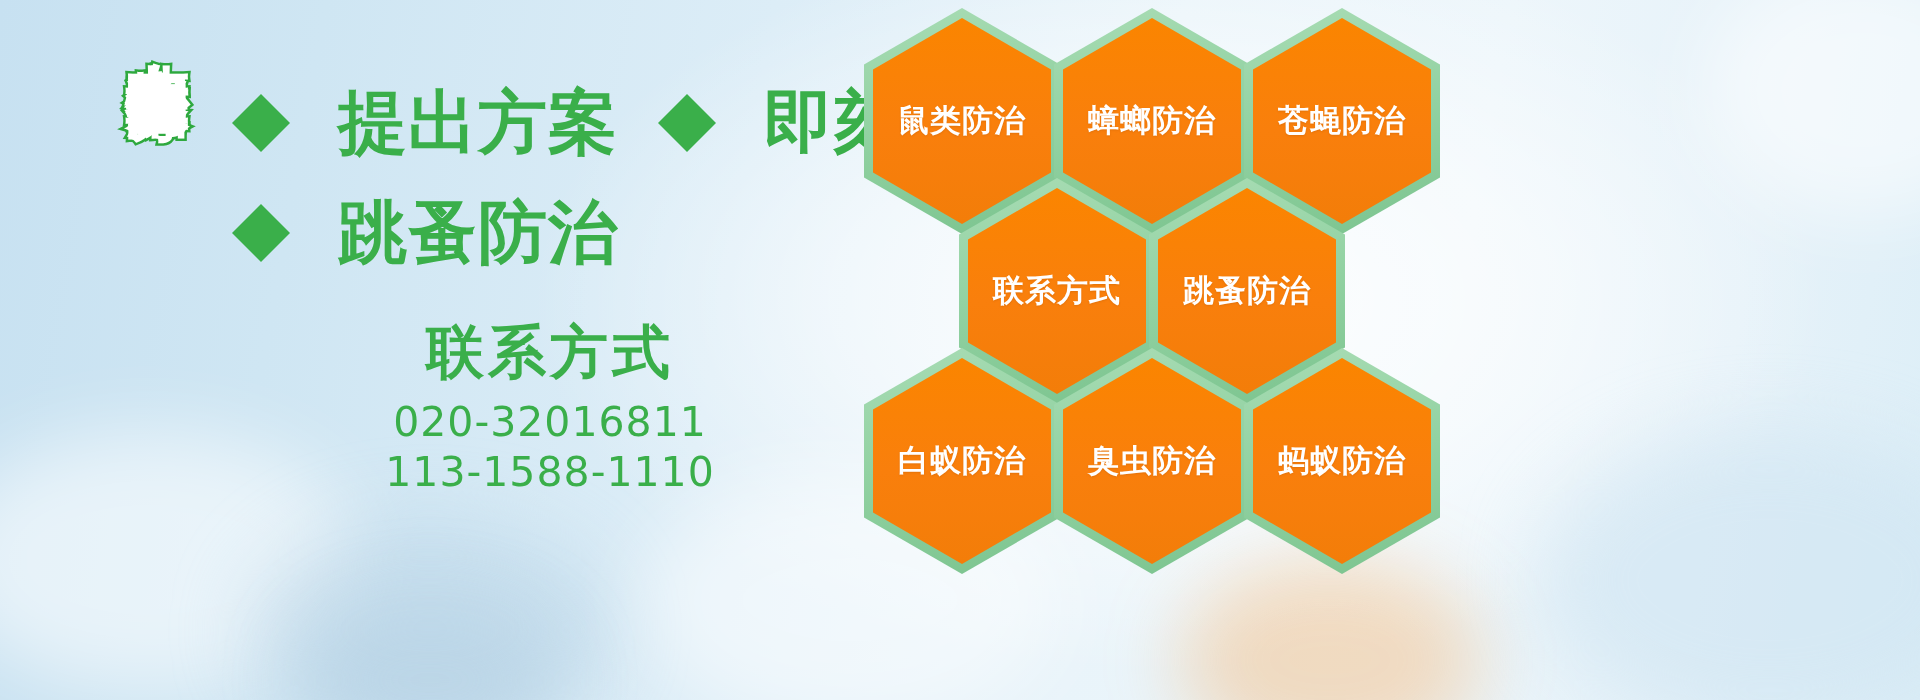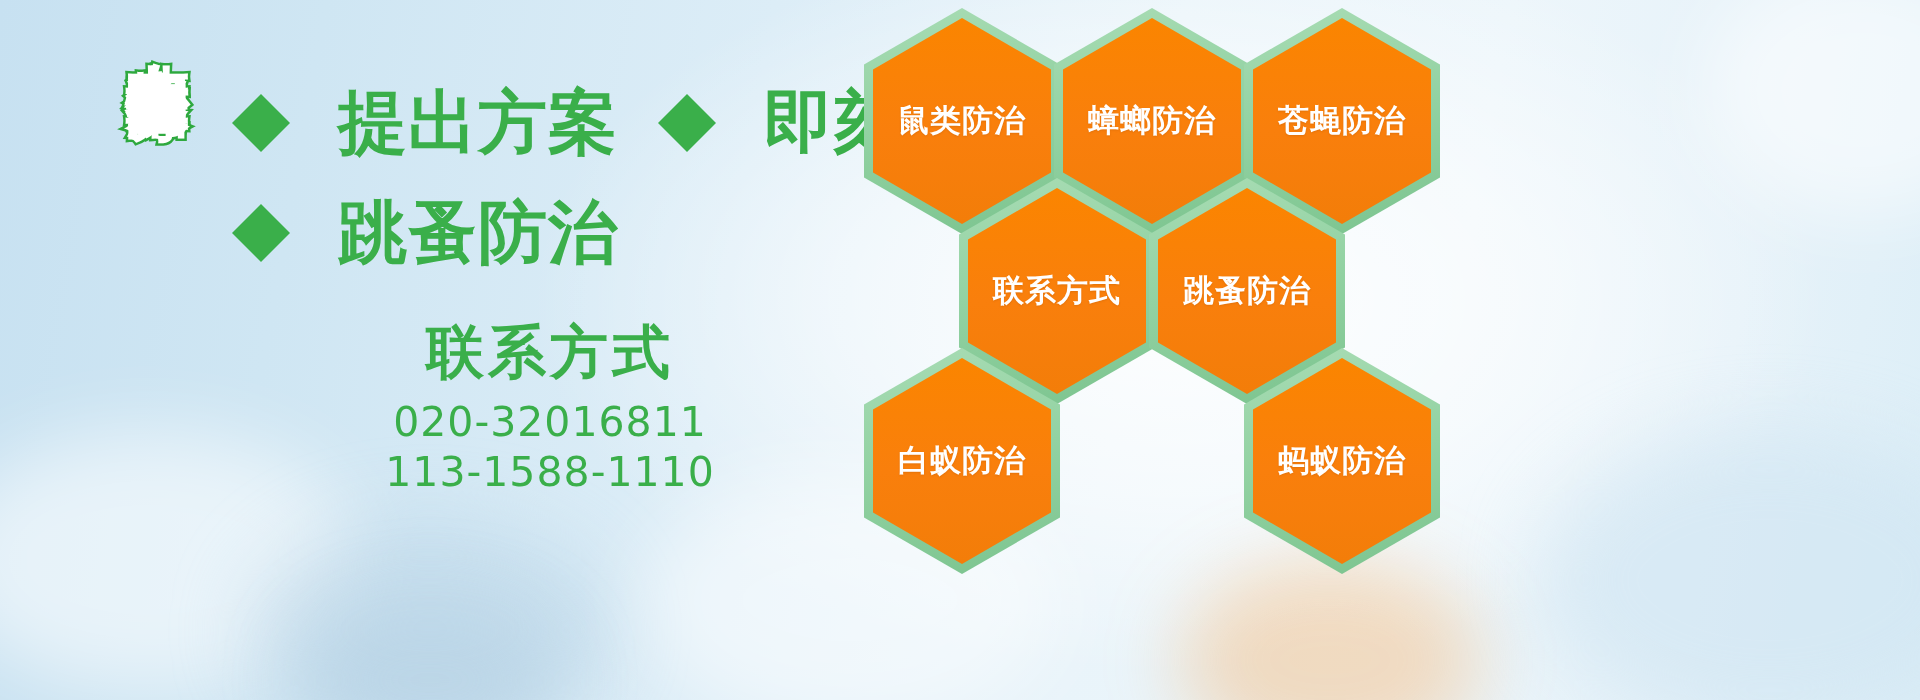--- a/index.html
+++ b/index.html
@@ -225,20 +225,25 @@
       <div class="hex-outer"></div>
       <div class="hex-inner"></div>
       <div class="hex-label">白蚁防治</div>
     </div>
 
     <div class="hex-cell" style="left:293px; top:178px;">
       <div class="hex-outer"></div>
       <div class="hex-inner"></div>
       <div class="hex-label">跳蚤防治</div>
     </div>
+    <div class="hex-cell" style="left:198px; top:348px;">
+      <div class="hex-outer"></div>
+      <div class="hex-inner"></div>
+      <div class="hex-label">臭虫防治</div>
+    </div>
     <div class="hex-cell" style="left:388px; top:348px;">
       <div class="hex-outer"></div>
       <div class="hex-inner"></div>
       <div class="hex-label">蚂蚁防治</div>
     </div>
 
   </div>
 
 </div>
 

